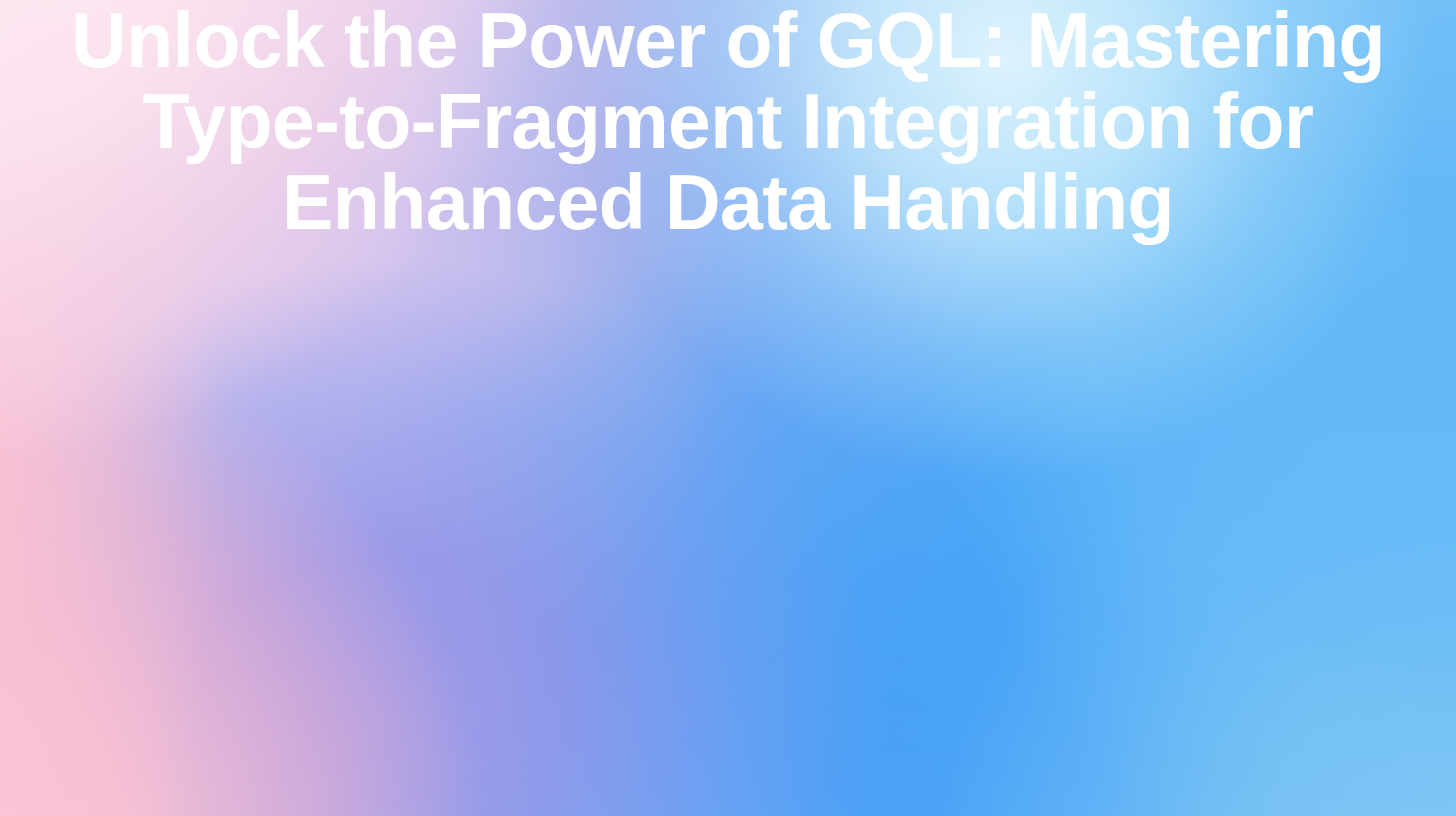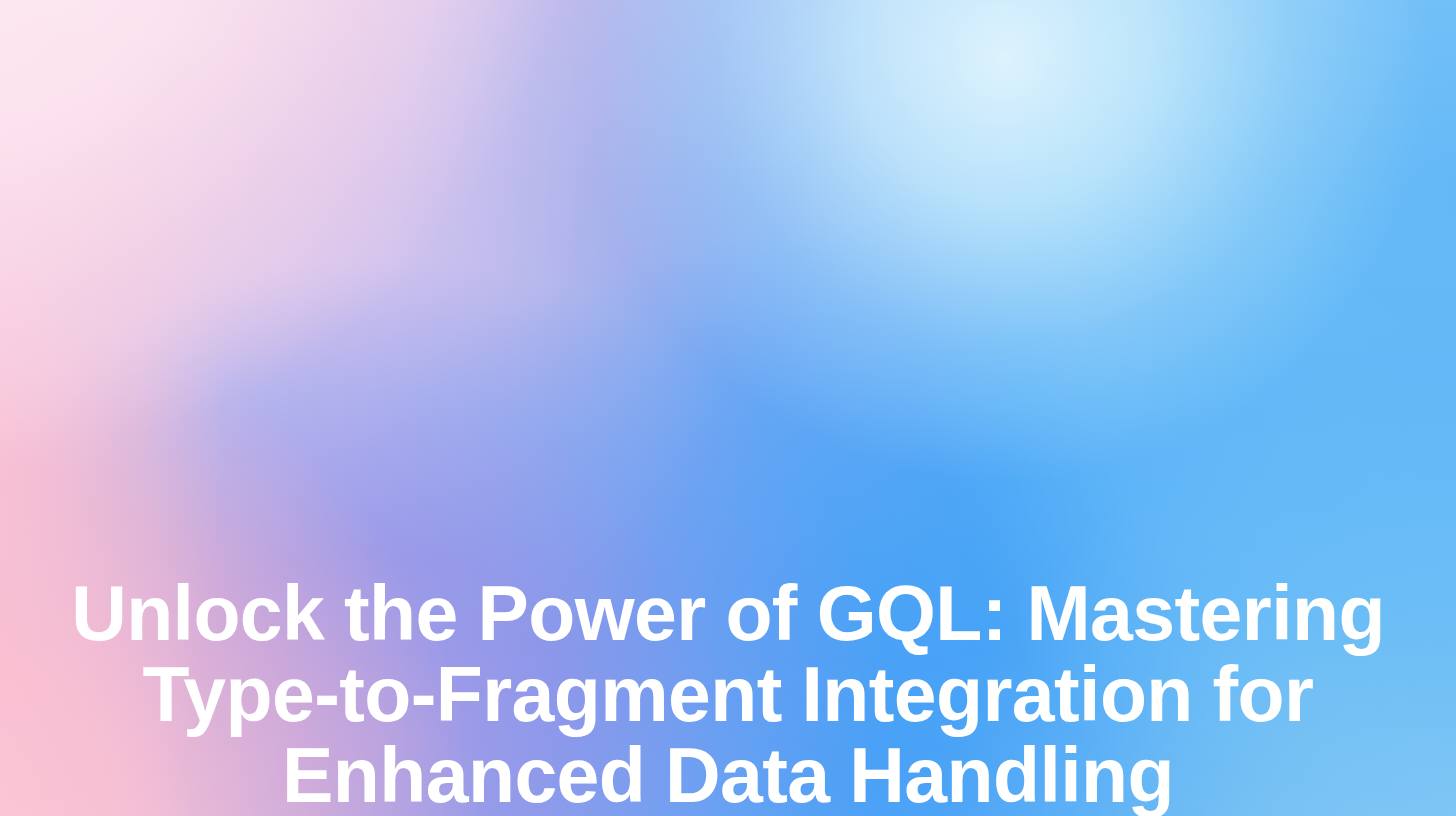--- a/index.html
+++ b/index.html
@@ -114,21 +114,21 @@
         rgba(255, 255, 255, 0.06) 100%);
     pointer-events: none;
   }
 
   
   .hero-content {
     position: absolute;
     inset: 0;
     z-index: 2;
     display: flex;
-    align-items: flex-end;
+    align-items: flex-start;
     justify-content: center;
     padding: 0 10px;
     box-sizing: border-box;
   }
 
   .hero-title {
     margin: 0;
     width: 100%;
     text-align: center;
     color: #ffffff;

